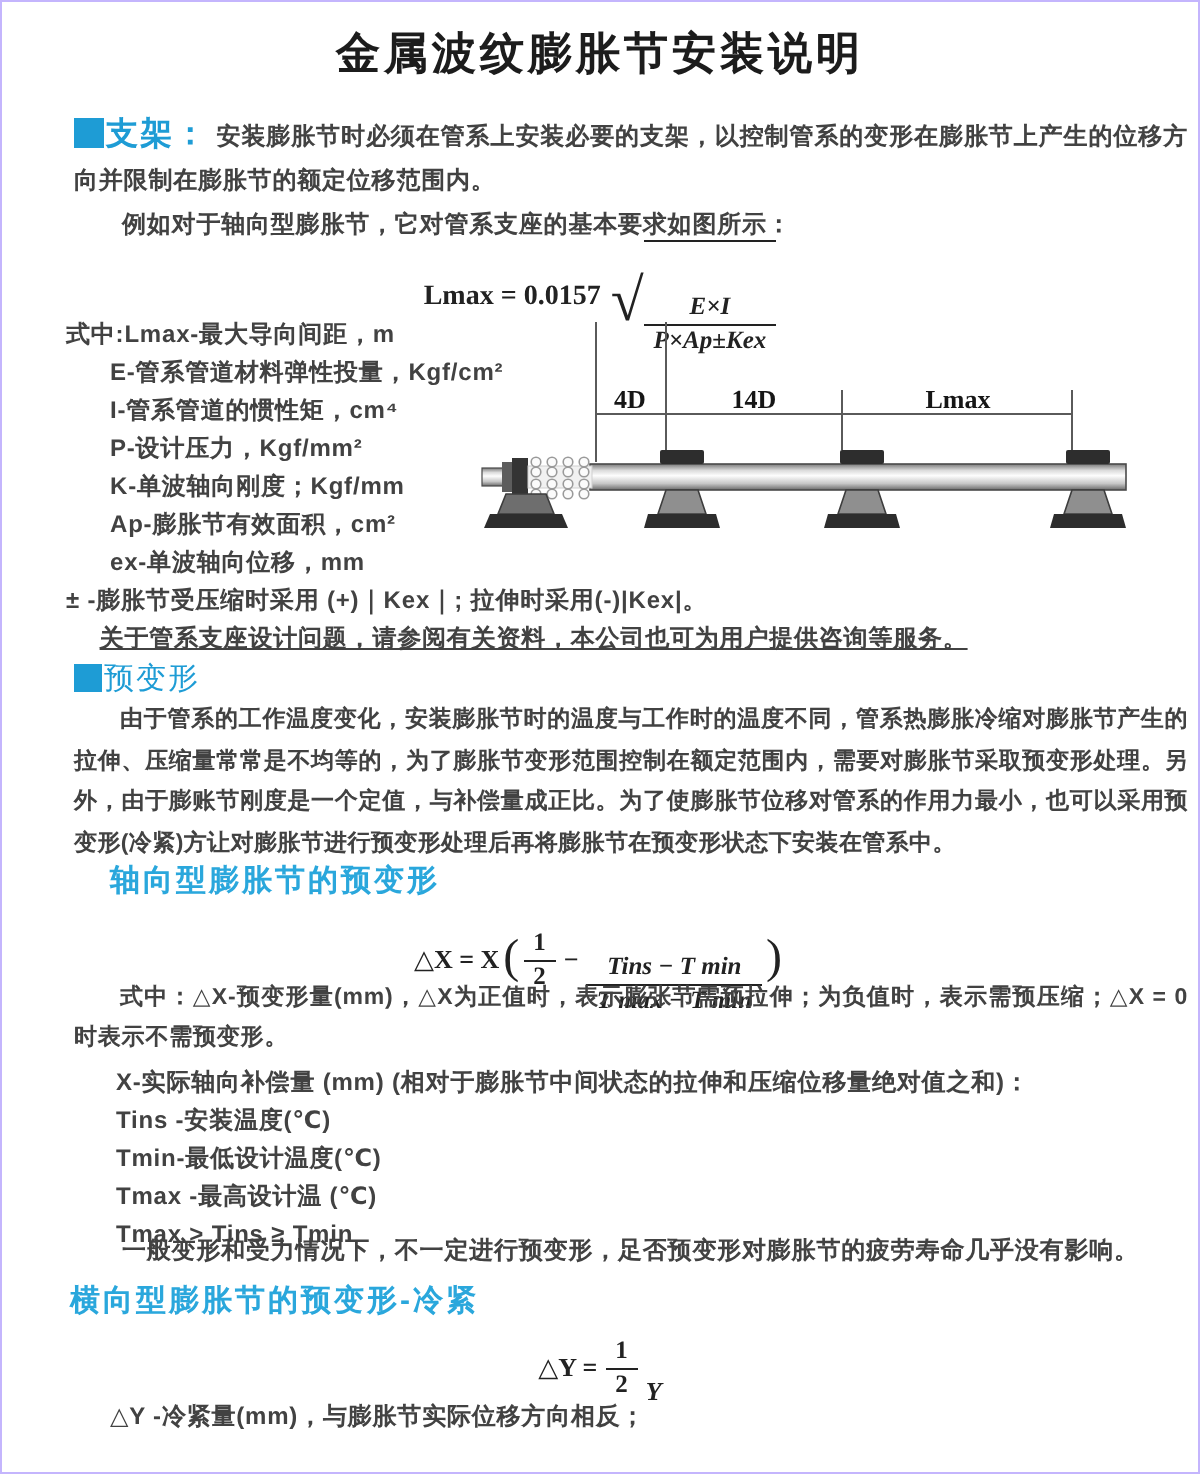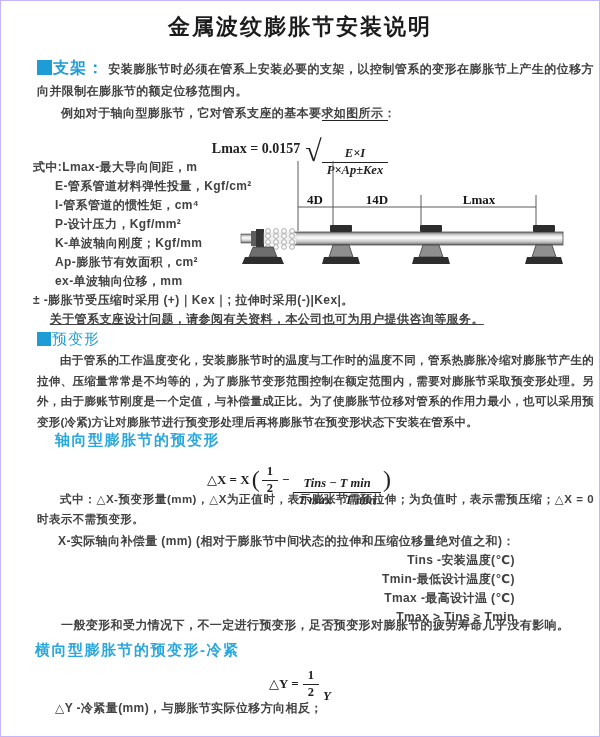--- a/index.html
+++ b/index.html
@@ -39,21 +39,21 @@
   .def-item{margin-left:22px;}
   #pm-note{margin-left:0;}
   #consult-note{text-indent:1.4em;text-decoration:underline;}
   #sec2-header{top:329px;left:36px;}
   .sec-label2{color:var(--blue);font-size:15px;font-weight:normal;letter-spacing:1px;}
   #para2{top:349px;left:36px;width:557px;font-size:11.5px;line-height:20.5px;text-align:justify;letter-spacing:0.2px;font-weight:600;color:#424242;}
   .subhead{font-size:15px;font-weight:bold;color:var(--subblue);letter-spacing:1.5px;}
   #subhead1{top:430px;left:54px;}
   #axial-explain{top:489px;left:36px;width:557px;line-height:19.5px;text-align:justify;font-size:11.5px;}
   #axial-items{top:531px;left:57px;line-height:19px;}
-  #axial-items div{margin-bottom:0;text-align:right;}
+  #axial-items div{margin-bottom:0;}
   #axial-note{top:616px;left:36px;width:557px;}
   #subhead2{top:640px;left:34px;}
   #last-note{top:699px;left:54px;}
   
   #diagram{position:absolute;left:238px;top:160px;width:362px;height:108px;}
   .dimlabel{font-family:"Liberation Serif","DejaVu Serif",serif;font-weight:bold;font-size:13px;fill:#161616;}
 </style>
 </head>
 <body>
 

